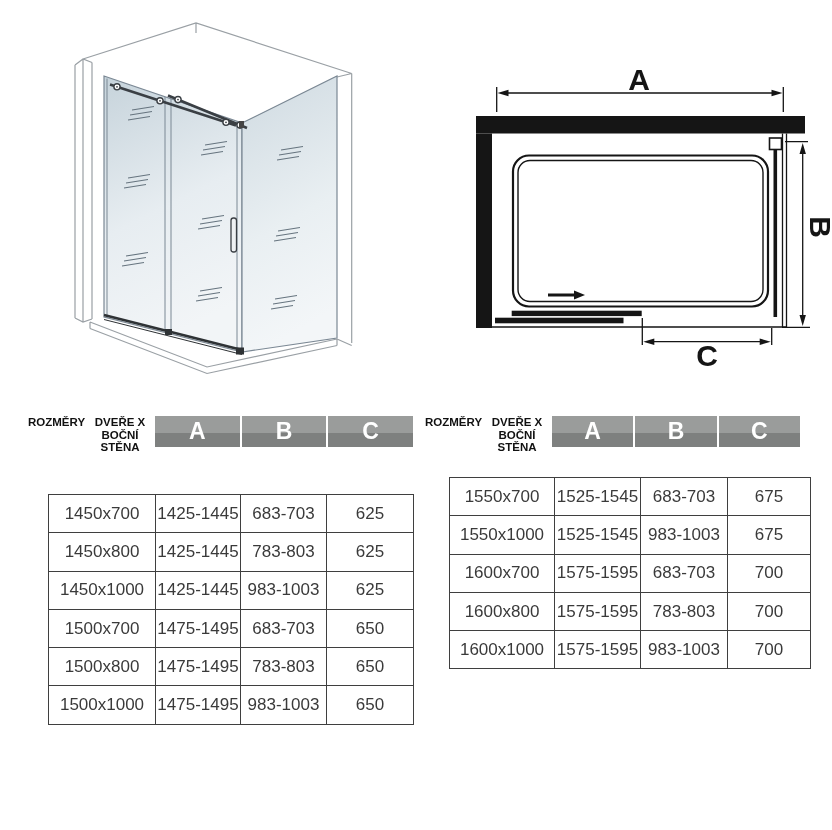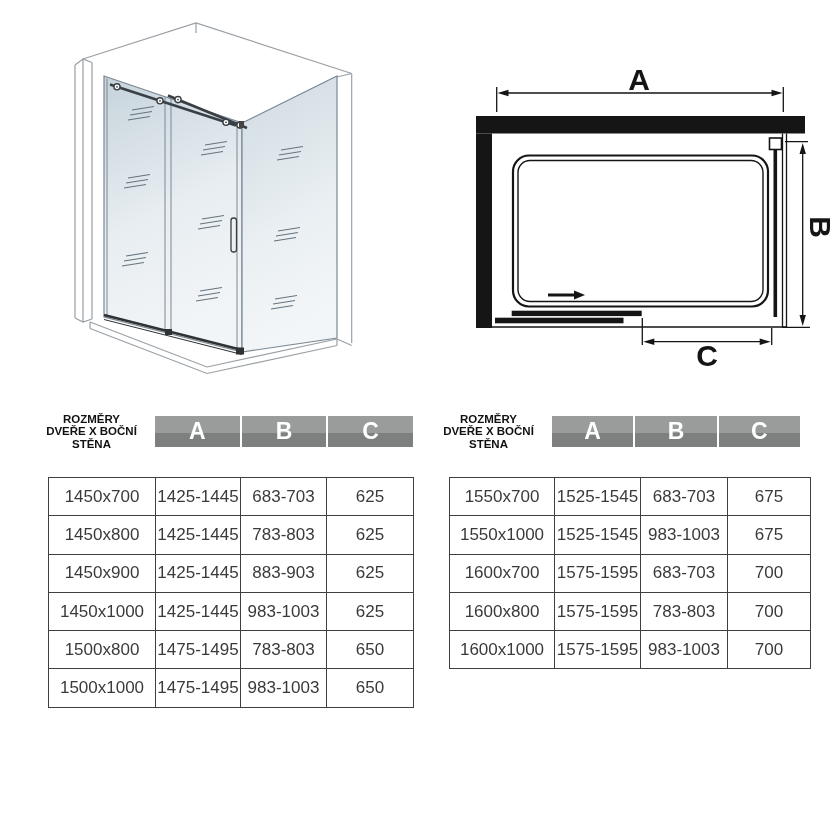--- a/index.html
+++ b/index.html
@@ -1,21 +1,21 @@
 <!DOCTYPE html>
 <html style="--header-gray-top: #9a9c9b; --header-gray-bottom: #7e807f; --table-border: #3f3f3f; --table-text: #3a3a3a; --diagram-ink: #151515; --glass-tint: #ccd8df;"><head>
 <meta charset="utf-8">
 <style>
   html,body{margin:0;padding:0;background:#fff;}
   .canvas{position:relative;width:832px;height:830px;background:#fff;overflow:hidden;
           font-family:"Liberation Sans",sans-serif;}
   svg{position:absolute;display:block;}
 
   
-  .spec-title{position:absolute;display:flex;flex-direction:column;justify-content:center;
+  .spec-title{position:absolute;display:flex;flex-direction:row;justify-content:center;
       text-align:center;font-weight:bold;font-size:11.5px;line-height:12.5px;color:#111;}
   .col-bar{position:absolute;display:flex;height:31px;
       background:linear-gradient(var(--header-gray-top,#9a9c9b) 0 55%,var(--header-gray-bottom,#7e807f) 55% 100%);}
   .col-cell{flex:1;display:flex;align-items:center;justify-content:center;
       color:#fff;font-weight:bold;font-size:23px;}
   .col-cell + .col-cell{border-left:2px solid #fff;}
   table.spec{position:absolute;border-collapse:collapse;table-layout:fixed;
       font-size:17px;color:var(--table-text,#3a3a3a);}
   table.spec td{border:1.5px solid var(--table-border,#3f3f3f);height:37.3px;
       text-align:center;vertical-align:middle;padding:0;background:#fff;}
@@ -150,51 +150,51 @@
 
   <div class="spec-title" style="left:28px;top:416px;width:127px;height:31px;">
     <div>ROZMĚRY</div>
     <div>DVEŘE X BOČNÍ STĚNA</div>
   </div>
   <div class="col-bar" style="left:155px;top:416px;width:258px;">
     <div class="col-cell">A</div>
     <div class="col-cell">B</div>
     <div class="col-cell">C</div>
   </div>
-  <table class="spec" style="left:48px;top:477px;width:365px;border-radius:29px;">
+  <table class="spec" style="left:48px;top:494px;width:365px;border-radius:29px;">
     <colgroup>
         <col style="width:107px">
         <col style="width:85px">
         <col style="width:86px">
         <col style="width:87px">
       </colgroup>
     <tbody>
         <tr>
           <td>1450x700</td>
           <td>1425-1445</td>
           <td>683-703</td>
           <td>625</td>
         </tr>
         <tr>
           <td>1450x800</td>
           <td>1425-1445</td>
           <td>783-803</td>
           <td>625</td>
         </tr>
         <tr>
-          <td>1450x900</td>
-          <td>1425-1445</td>
-          <td>883-903</td>
-          <td>625</td>
-        </tr>
-        <tr>
           <td>1450x1000</td>
           <td>1425-1445</td>
           <td>983-1003</td>
           <td>625</td>
+        </tr>
+        <tr>
+          <td>1500x700</td>
+          <td>1475-1495</td>
+          <td>683-703</td>
+          <td>650</td>
         </tr>
         <tr>
           <td>1500x800</td>
           <td>1475-1495</td>
           <td>783-803</td>
           <td>650</td>
         </tr>
         <tr>
           <td>1500x1000</td>
           <td>1475-1495</td>

